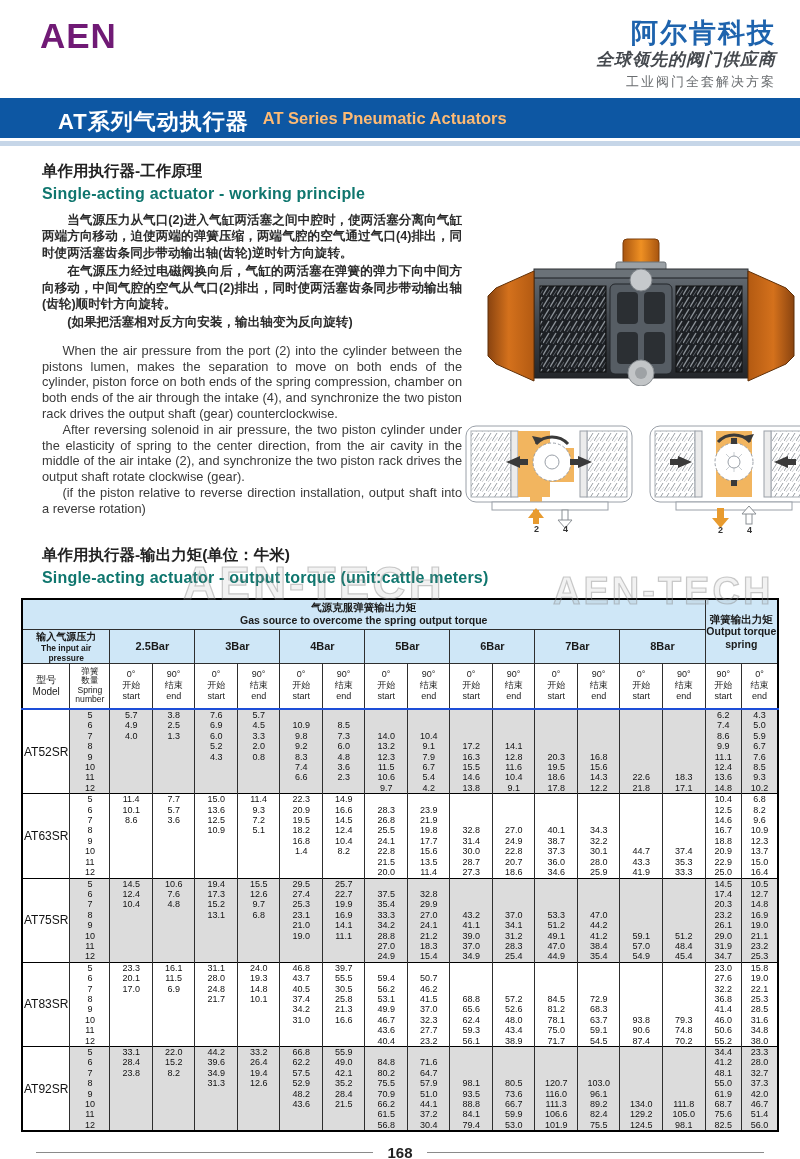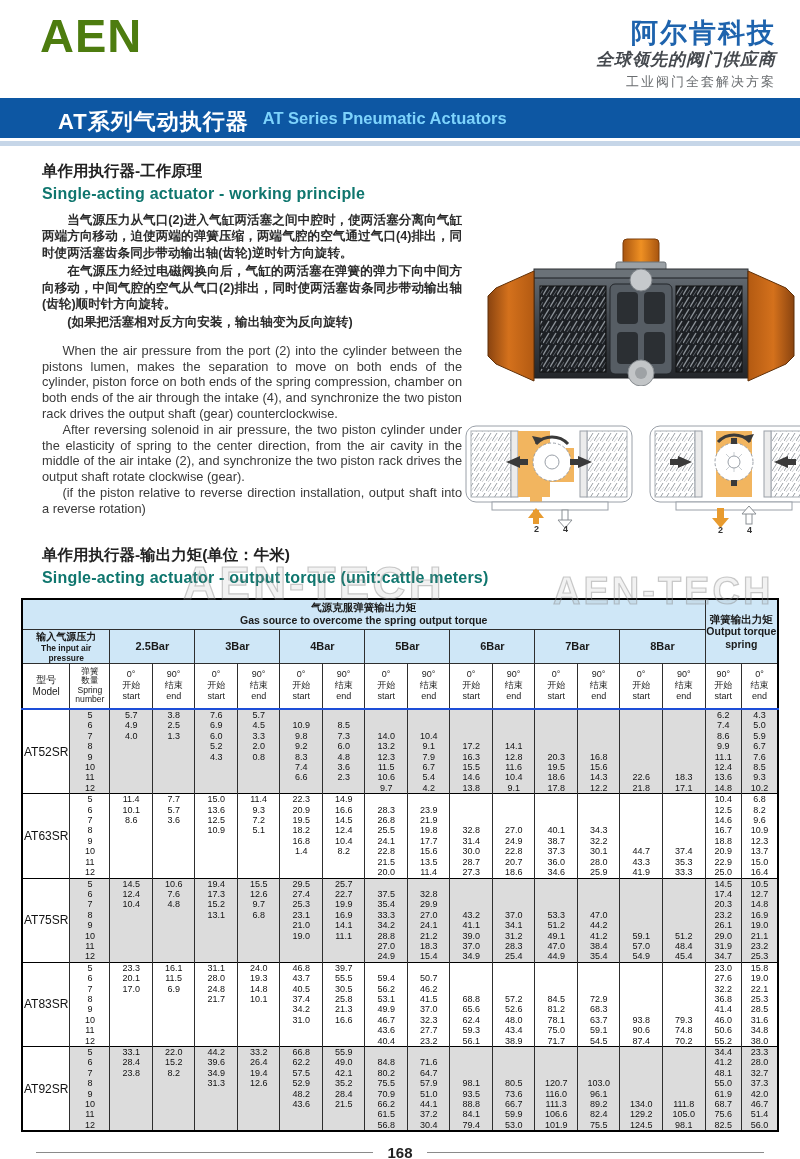--- a/index.html
+++ b/index.html
@@ -1,30 +1,30 @@
 <!DOCTYPE html>
 <html><head>
 <meta charset="utf-8">
 <style>
   html,body{margin:0;padding:0;background:#fff;}
   body{font-family:"Liberation Sans",sans-serif;color:#1a1a1a;}
   .page{position:relative;width:800px;height:1159px;margin:0 auto;background:#fff;overflow:hidden;}
 
   
   .tophdr{display:flex;justify-content:space-between;align-items:flex-start;padding:10px 24px 0 40px;height:88px;}
-  .logo{font-size:47px;font-weight:bold;letter-spacing:1px;color:#4d7c0f;line-height:52px;}
+  .logo{font-size:35px;font-weight:bold;letter-spacing:1px;color:#701a75;line-height:52px;}
   .brand{text-align:right;padding-top:8px;}
   .brand .cn-big{font-size:27px;font-weight:bold;color:#1e63ad;letter-spacing:2px;line-height:30px;}
   .brand .cn-mid{font-size:17px;font-weight:bold;font-style:italic;color:#45494e;letter-spacing:1px;line-height:24px;}
   .brand .cn-sml{font-size:13px;color:#6a6d70;letter-spacing:2px;line-height:19px;}
 
   
   .banner{background:#0d57a3;height:40px;display:flex;align-items:center;padding-left:58px;}
   .banner .cn{color:#fff;font-size:22px;font-weight:bold;letter-spacing:1px;margin-top:7px;}
-  .banner .en{color:#7dd3fc;font-size:16.5px;margin-left:14px;font-weight:bold;}
+  .banner .en{color:#fdba74;font-size:16.5px;margin-left:14px;font-weight:bold;}
   .banner-strip-gap{height:3px;background:#fff;}
   .banner-strip{height:5px;background:#c6d6e8;}
 
   
   .content{padding:0 22px 0 42px;}
   .sec-head{margin-top:14px;}
   .sec-head .cn{font-size:15.5px;font-weight:bold;color:#222;line-height:21px;}
   .sec-head .en{font-size:16px;font-weight:bold;color:#0f766e;line-height:25px;letter-spacing:0.2px;}
   .principle-row{display:flex;margin-top:6px;}
   .ptext{width:420px;flex:0 0 420px;}

